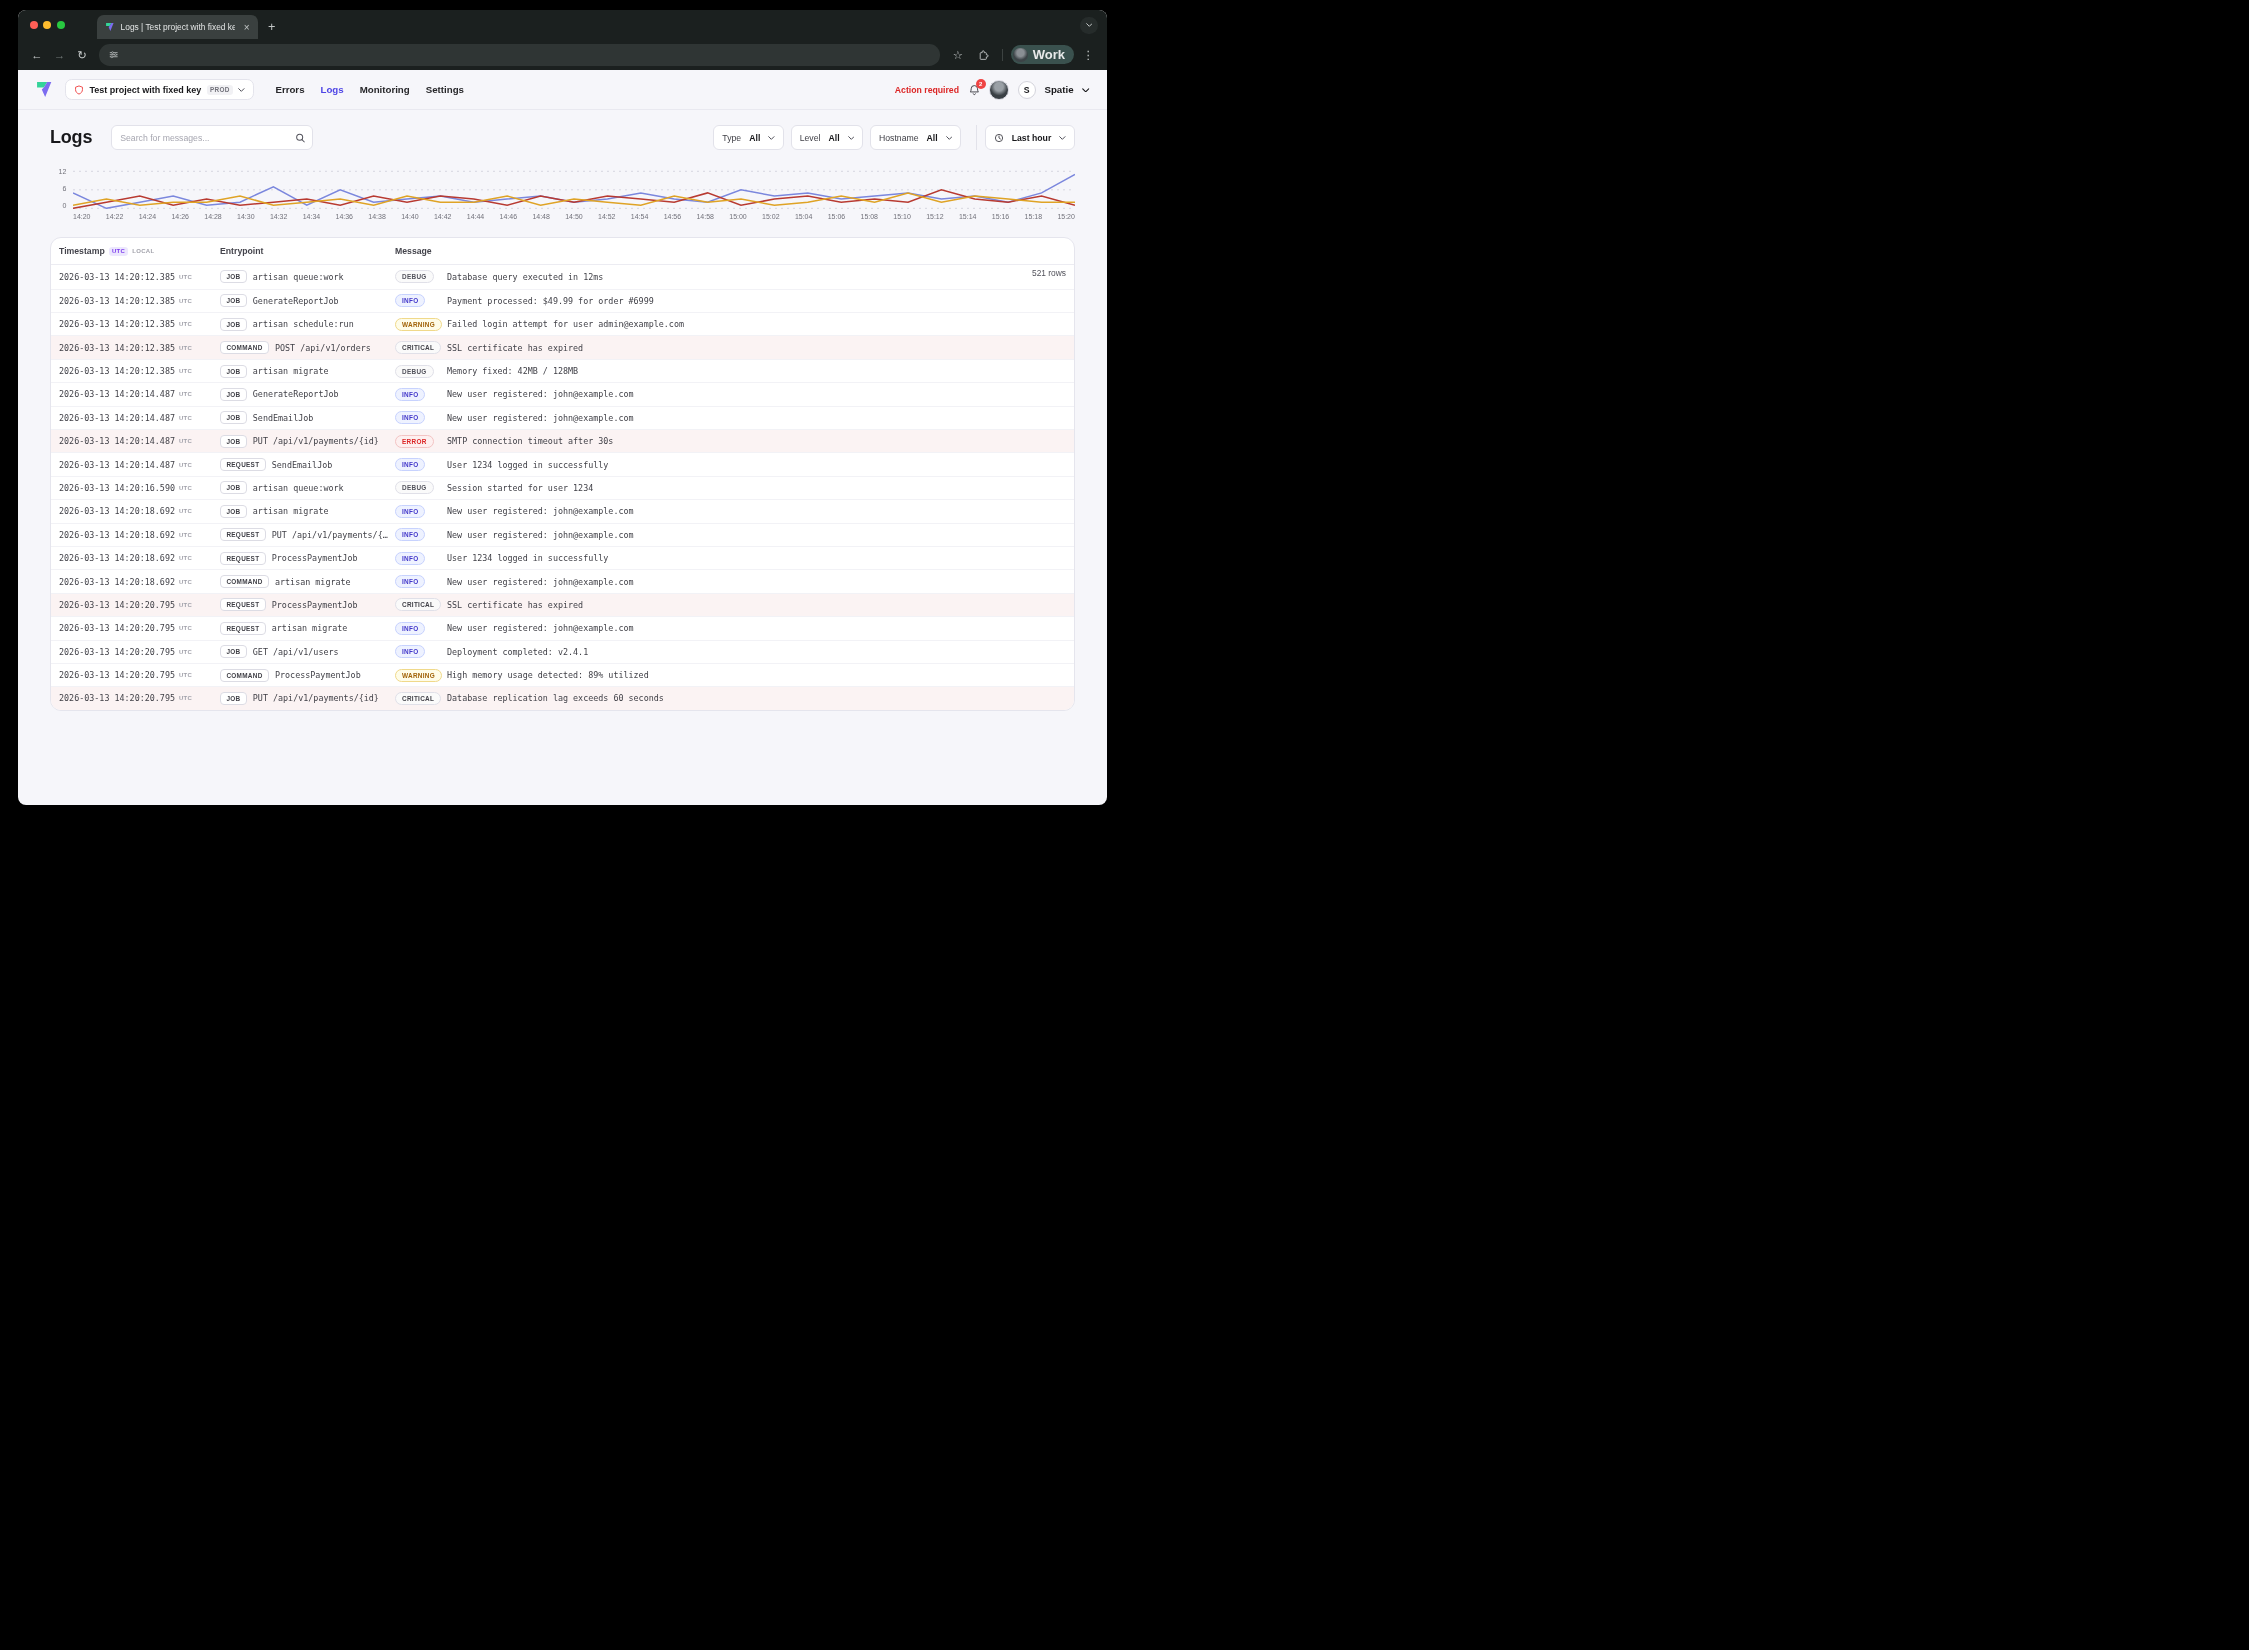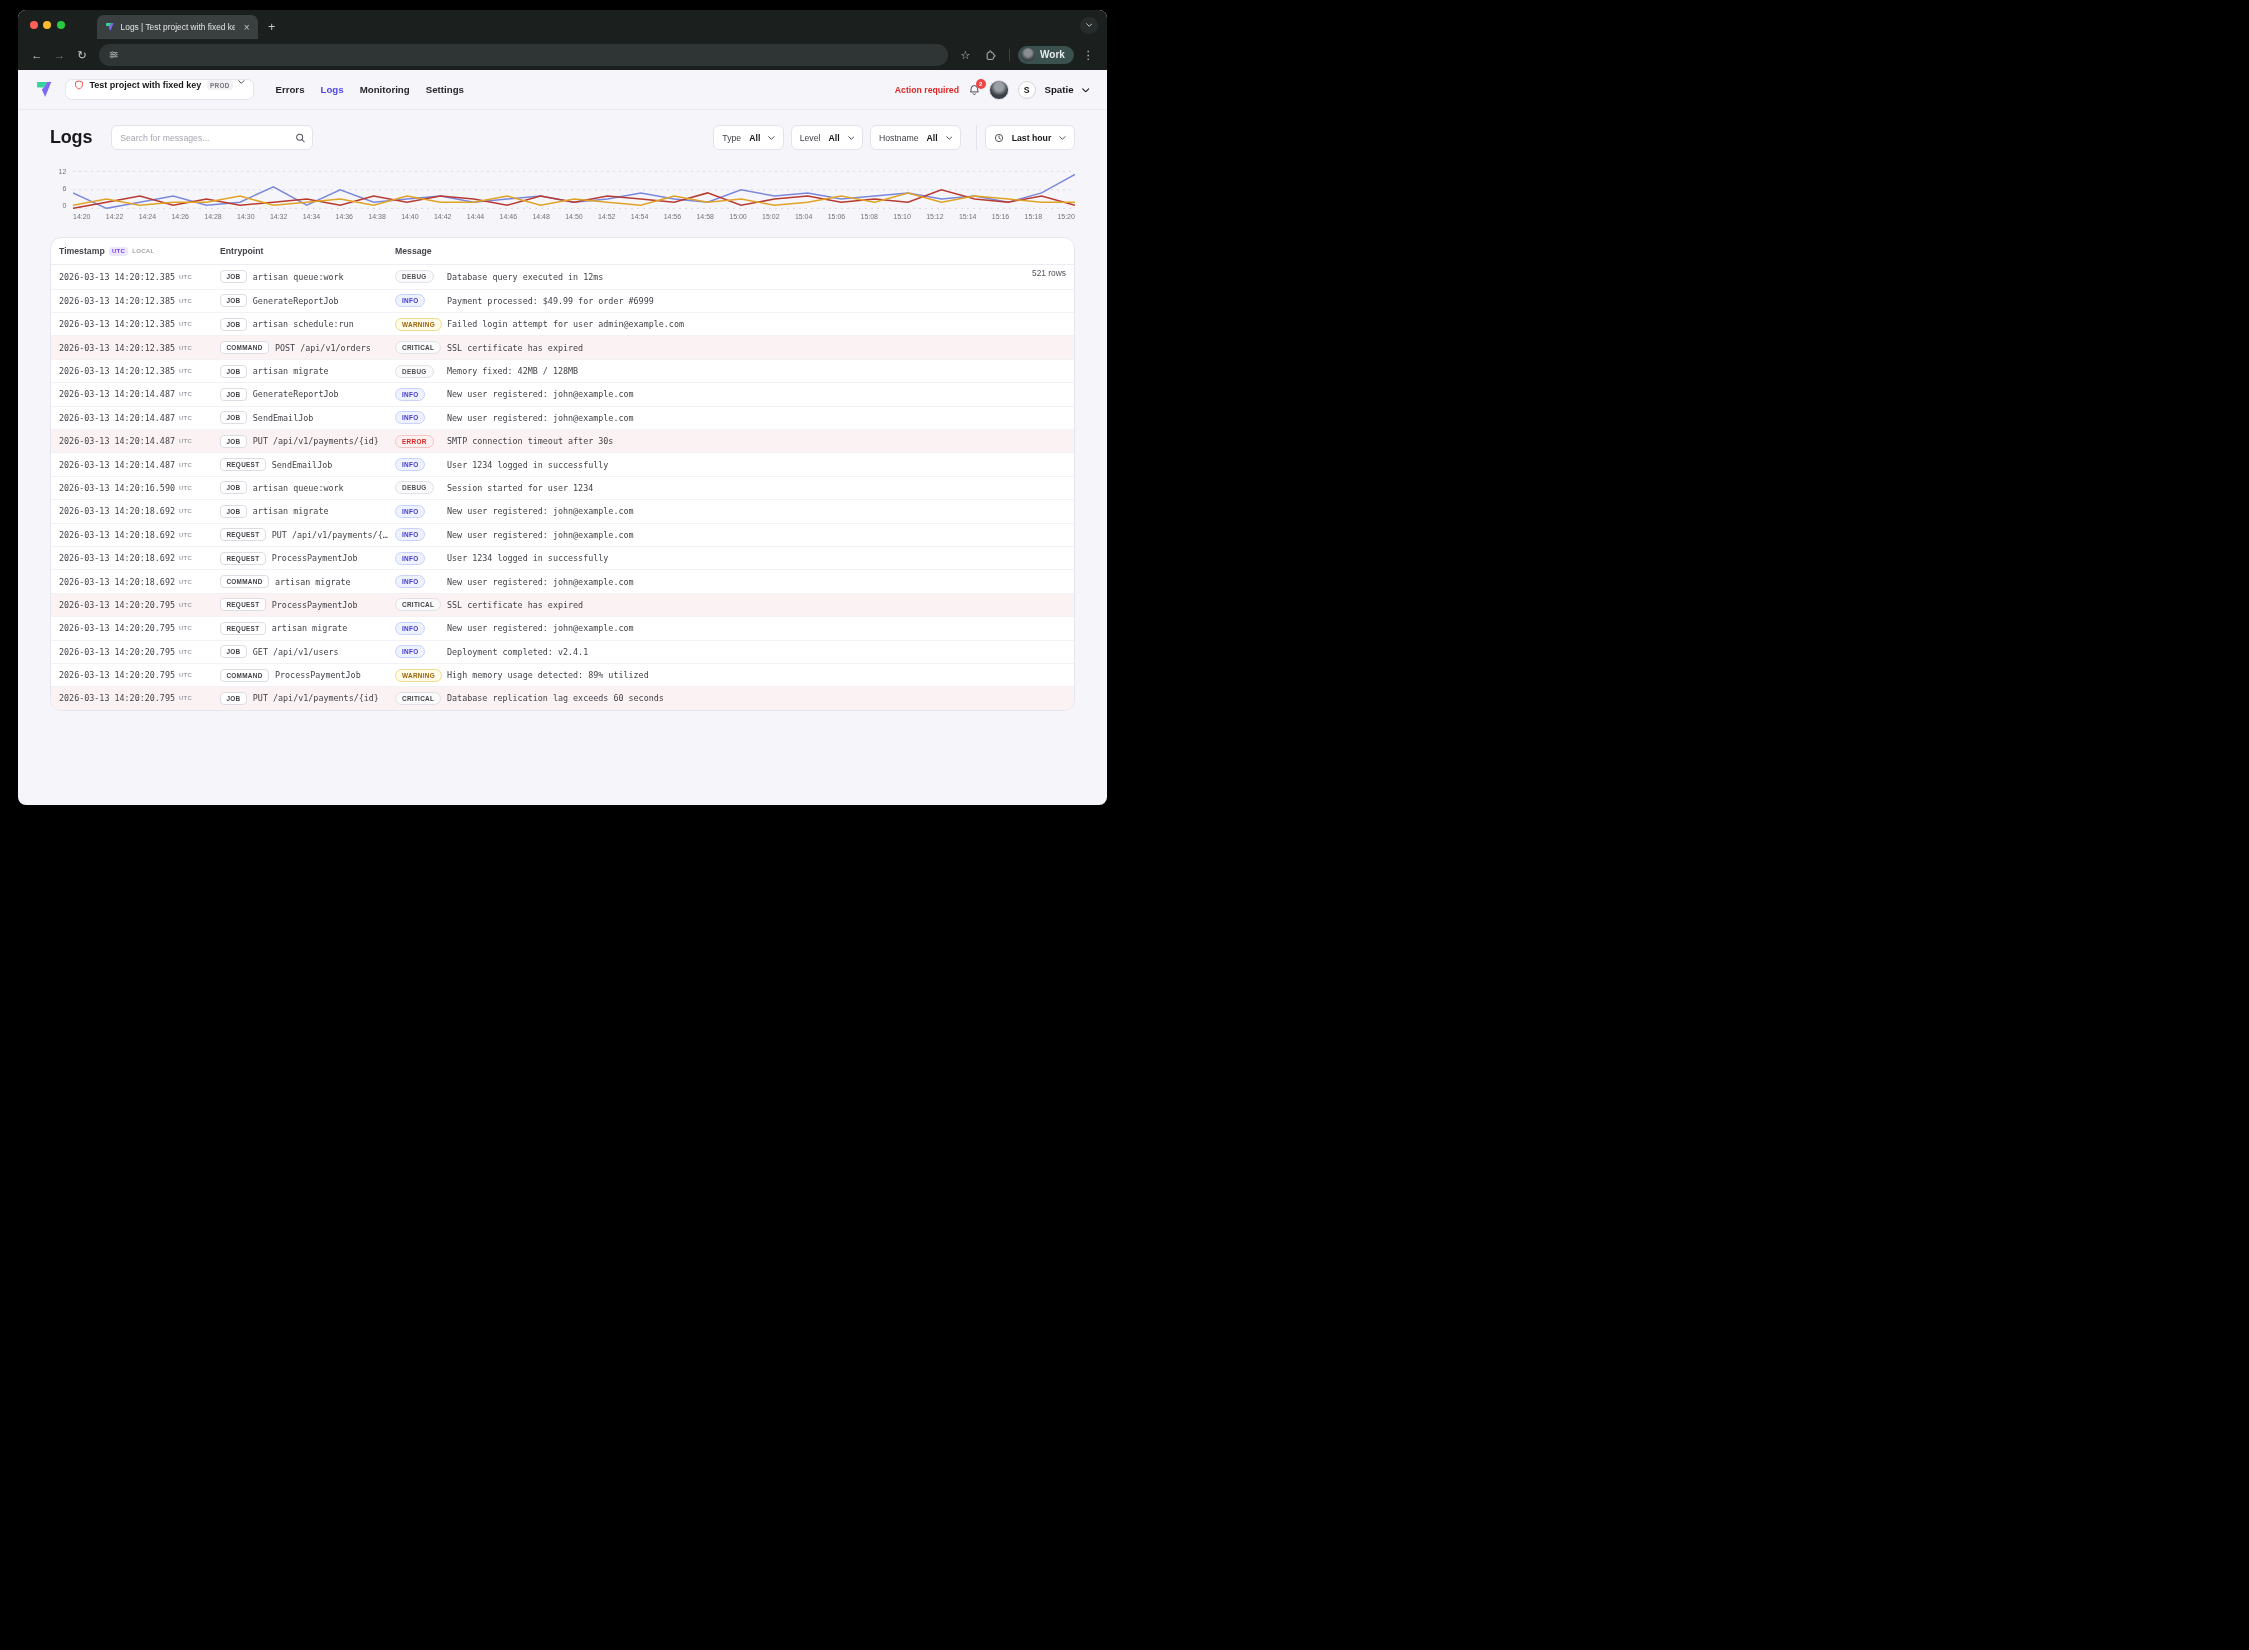--- a/index.html
+++ b/index.html
@@ -28,28 +28,28 @@
 
   .toolbar { height:31px; background:#1b201f; display:flex; align-items:center; gap:1.3px; padding:0 8px; flex:none; }
   .nav-ico { width:21.4px; height:21.4px; display:flex; align-items:center; justify-content:center;
              color:#c9cdcd; font-size:11.4px; border-radius:50%; }
   .nav-ico.dim { color:#737a79; }
   .urlbar { flex:1; height:21.4px; background:#2f3534; border-radius:10.7px; display:flex;
             align-items:center; gap:6px; padding:0 9.4px; margin:0 5.4px; }
   .url-text { color:#d8dada; font-size:8.4px; white-space:nowrap; overflow:hidden;margin-top:40px; }
   .vline { width:0.7px; height:12px; background:#3c4241; margin:0 4px; }
   .profile-chip { display:flex; align-items:center; gap:4.7px; background:#3a514e; border-radius:10px;
-                  padding:2px 8.7px 2px 2.7px; color:#e8eaea; font-size:10px; font-weight:700; }
+                  padding:2px 8.7px 2px 2.7px; color:#e8eaea; font-size:13px; font-weight:700; }
   .chip-avatar { width:14.7px; height:14.7px; border-radius:50%;
                  background:radial-gradient(circle at 50% 35%, #8a8f94 0 30%, #3c4347 60%); }
 
   
   .app-header { height:40px; display:flex; align-items:center; padding:0 17.4px; gap:10.7px;
                 border-bottom:0.7px solid #e9e9f0; background:#f6f6fa; flex:none; }
-  .proj-pill { display:flex; align-items:flex-start; gap:5.4px; background:#fff; border:0.7px solid #e4e4ec;
+  .proj-pill { display:flex; align-items:center; gap:5.4px; background:#fff; border:0.7px solid #e4e4ec;
                border-radius:6.7px; height:21px; padding:0 8px; color:#52525b; }
   .proj-name { font-weight:700; font-size:9px; color:#18181b; }
   .env-badge { font-size:6.4px; font-weight:700; color:#71717a; background:#f1f1f4;
                border-radius:3.3px; padding:1.3px 3.3px; letter-spacing:0.3px; }
   .main-nav { display:flex; gap:16px; margin-left:10.7px; }
   .nav-link { font-size:9.7px; font-weight:700; color:#27272a; text-decoration:none; cursor:default; }
   .nav-link.active { color:#4f46e5; }
   .header-right { margin-left:auto; display:flex; align-items:center; gap:8.7px; }
   .action-req { color:#dc2626; font-size:8.7px; font-weight:700; }
   .bell-wrap { position:relative; display:flex; color:#3f3f46; }

